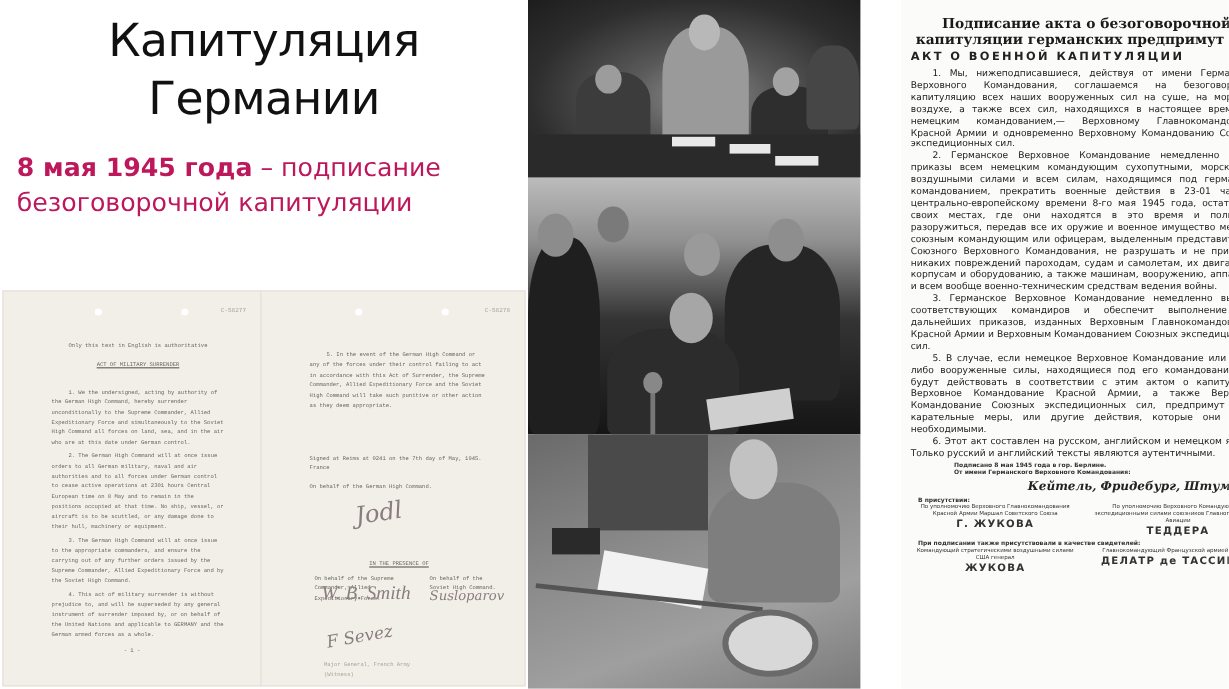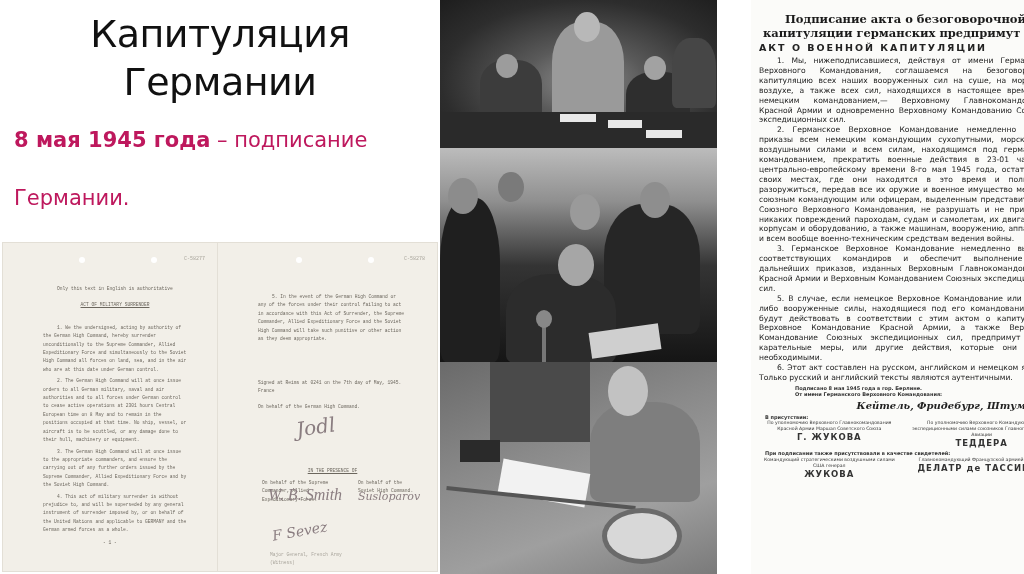--- a/index.html
+++ b/index.html
@@ -68,22 +68,21 @@
 </style>
 </head>
 <body>
 
 <h1 class="slide-title">
   <span>Капитуляция</span><br>
   <span>Германии</span>
 </h1>
 <div class="slide-body">
   <b>8 мая 1945 года</b><span> – подписание</span><br>
-  <br>
-  <span>Германии.</span>
+  <span>безоговорочной капитуляции</span><br>
 </div>
 
 <div class="eng-doc doc1">
   <span class="hole" style="left:76px"></span>
   <span class="hole" style="left:148px"></span>
   <span class="doc-stamp">C-58277</span>
   <div class="doc-block" style="top:42px;">
     <div class="doc-center">Only this text in English is authoritative</div>
     <div class="doc-center" style="margin:8px 0 14px;text-decoration:underline;">ACT OF MILITARY SURRENDER</div>
     <p class="doc-para">1.   We the undersigned, acting by authority of the German High Command, hereby surrender unconditionally to the Supreme Commander, Allied Expeditionary Force and simultaneously to the Soviet High Command all forces on land, sea, and in the air who are at this date under German control.</p>

